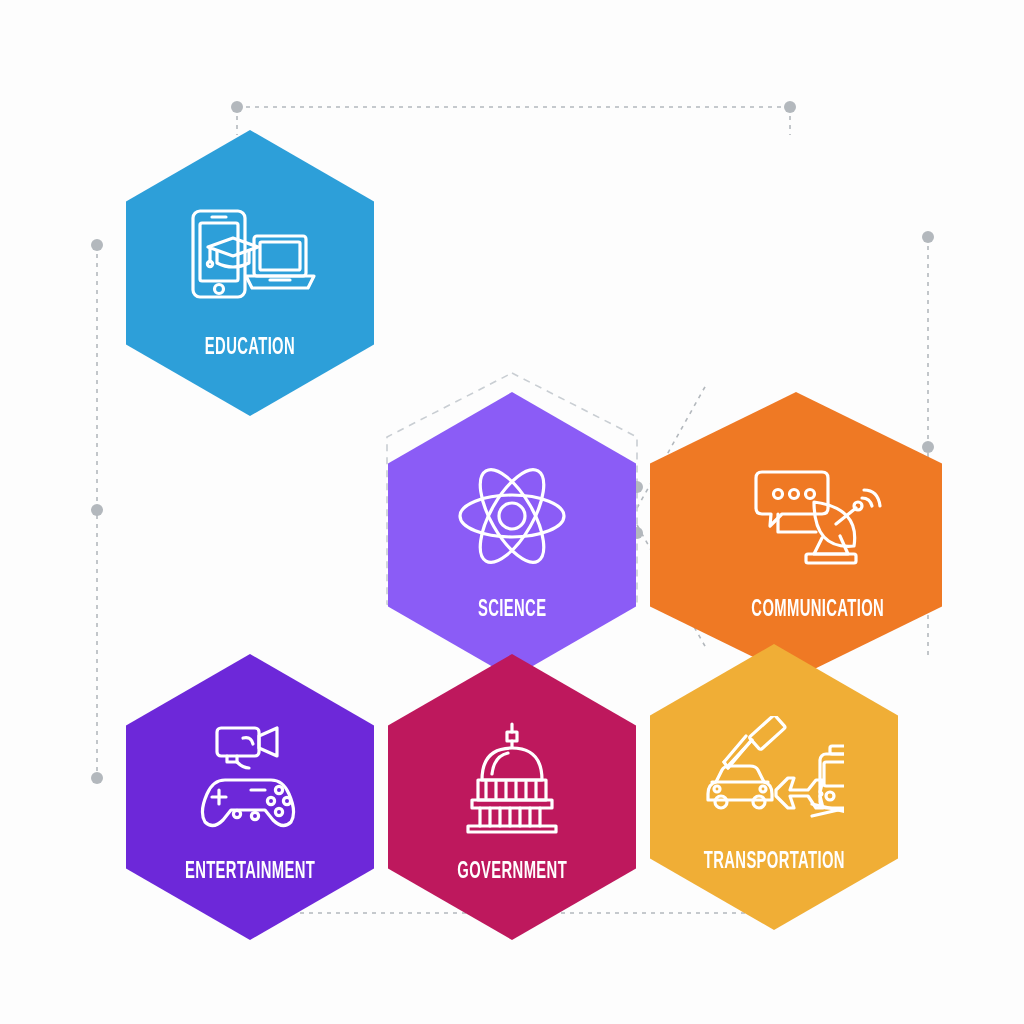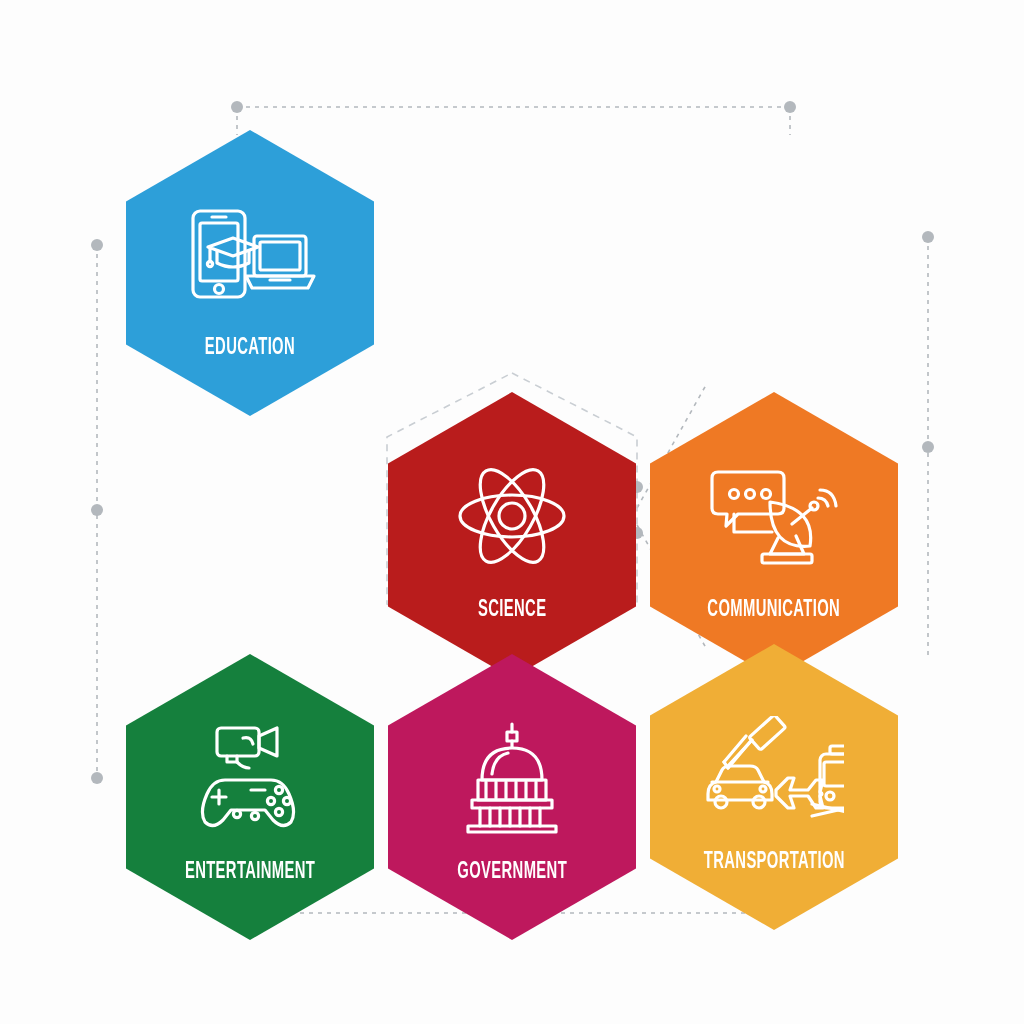--- a/index.html
+++ b/index.html
@@ -110,53 +110,53 @@
         <path d="M62 70 L130 70 L124 82 L68 82 Z"></path>
         <path d="M86 74 L106 74"></path>
       </svg>
     </div>
     <div class="hex-label">EDUCATION</div>
   </div>
 
 
 
 
-  <div class="hex" style="left: 388px; top: 392px; background: #b91c1c; justify-content: center;">
+  <div class="hex" style="left: 388px; top: 392px; background: #8b5cf6; justify-content: center;">
     <div class="icon-wrap">
       <svg width="116" height="116" viewBox="0 0 116 116">
         <circle cx="58" cy="58" r="13"></circle>
         <ellipse cx="58" cy="58" rx="52" ry="21"></ellipse>
         <ellipse cx="58" cy="58" rx="52" ry="21" transform="rotate(60 58 58)"></ellipse>
         <ellipse cx="58" cy="58" rx="52" ry="21" transform="rotate(120 58 58)"></ellipse>
       </svg>
     </div>
     <div class="hex-label">SCIENCE</div>
   </div>
 
-  <div class="hex" style="left: 650px; top: 392px; background: rgb(239, 121, 36);">
+  <div class="hex" style="left: 650px; top: 392px; background: rgb(239, 121, 36); padding-left: 44px;">
     <div class="icon-wrap">
       <svg width="132" height="104" viewBox="0 0 132 104">
         <path d="M6 8 L66 8 Q72 8 72 14 L72 44 Q72 50 66 50 L26 50 L14 62 L15 50 L6 50 Q0 50 0 44 L0 14 Q0 8 6 8 Z" transform="translate(4,0)"></path>
         <circle cx="26" cy="30" r="4.5"></circle>
         <circle cx="42" cy="30" r="4.5"></circle>
         <circle cx="58" cy="30" r="4.5"></circle>
         <path d="M26 50 L26 68 L64 68"></path>
         <path d="M62 38 Q108 44 102 82 Q62 86 62 38 Z"></path>
         <path d="M84 60 L104 44"></path>
         <circle cx="106" cy="42" r="4"></circle>
         <path d="M110 34 Q118 34 120 42"></path>
         <path d="M112 26 Q126 26 128 42"></path>
         <path d="M70 74 L62 90 L96 90 L88 72"></path>
         <rect x="54" y="90" width="50" height="9" rx="2"></rect>
       </svg>
     </div>
     <div class="hex-label">COMMUNICATION</div>
   </div>
 
-  <div class="hex" style="left: 126px; top: 654px; background: #15803d;">
+  <div class="hex" style="left: 126px; top: 654px; background: #6d28d9;">
     <div class="icon-wrap">
       <svg width="118" height="108" viewBox="0 0 118 108">
         <rect x="26" y="4" width="42" height="28" rx="4"></rect>
         <path d="M68 12 L86 4 L86 32 L68 24 Z"></path>
         <path d="M36 32 L36 38 L46 38 L46 32"></path>
         <path d="M52 14 Q60 12 62 20"></path>
         <path d="M46 38 Q52 44 58 44"></path>
         <path d="M34 56 Q22 56 16 70 Q8 88 14 98 Q22 106 32 96 L40 86 L74 86 L82 96 Q92 106 100 98 Q106 88 98 70 Q92 56 80 56 Z"></path>
         <path d="M28 66 L28 80"></path>
         <path d="M21 73 L35 73"></path>

